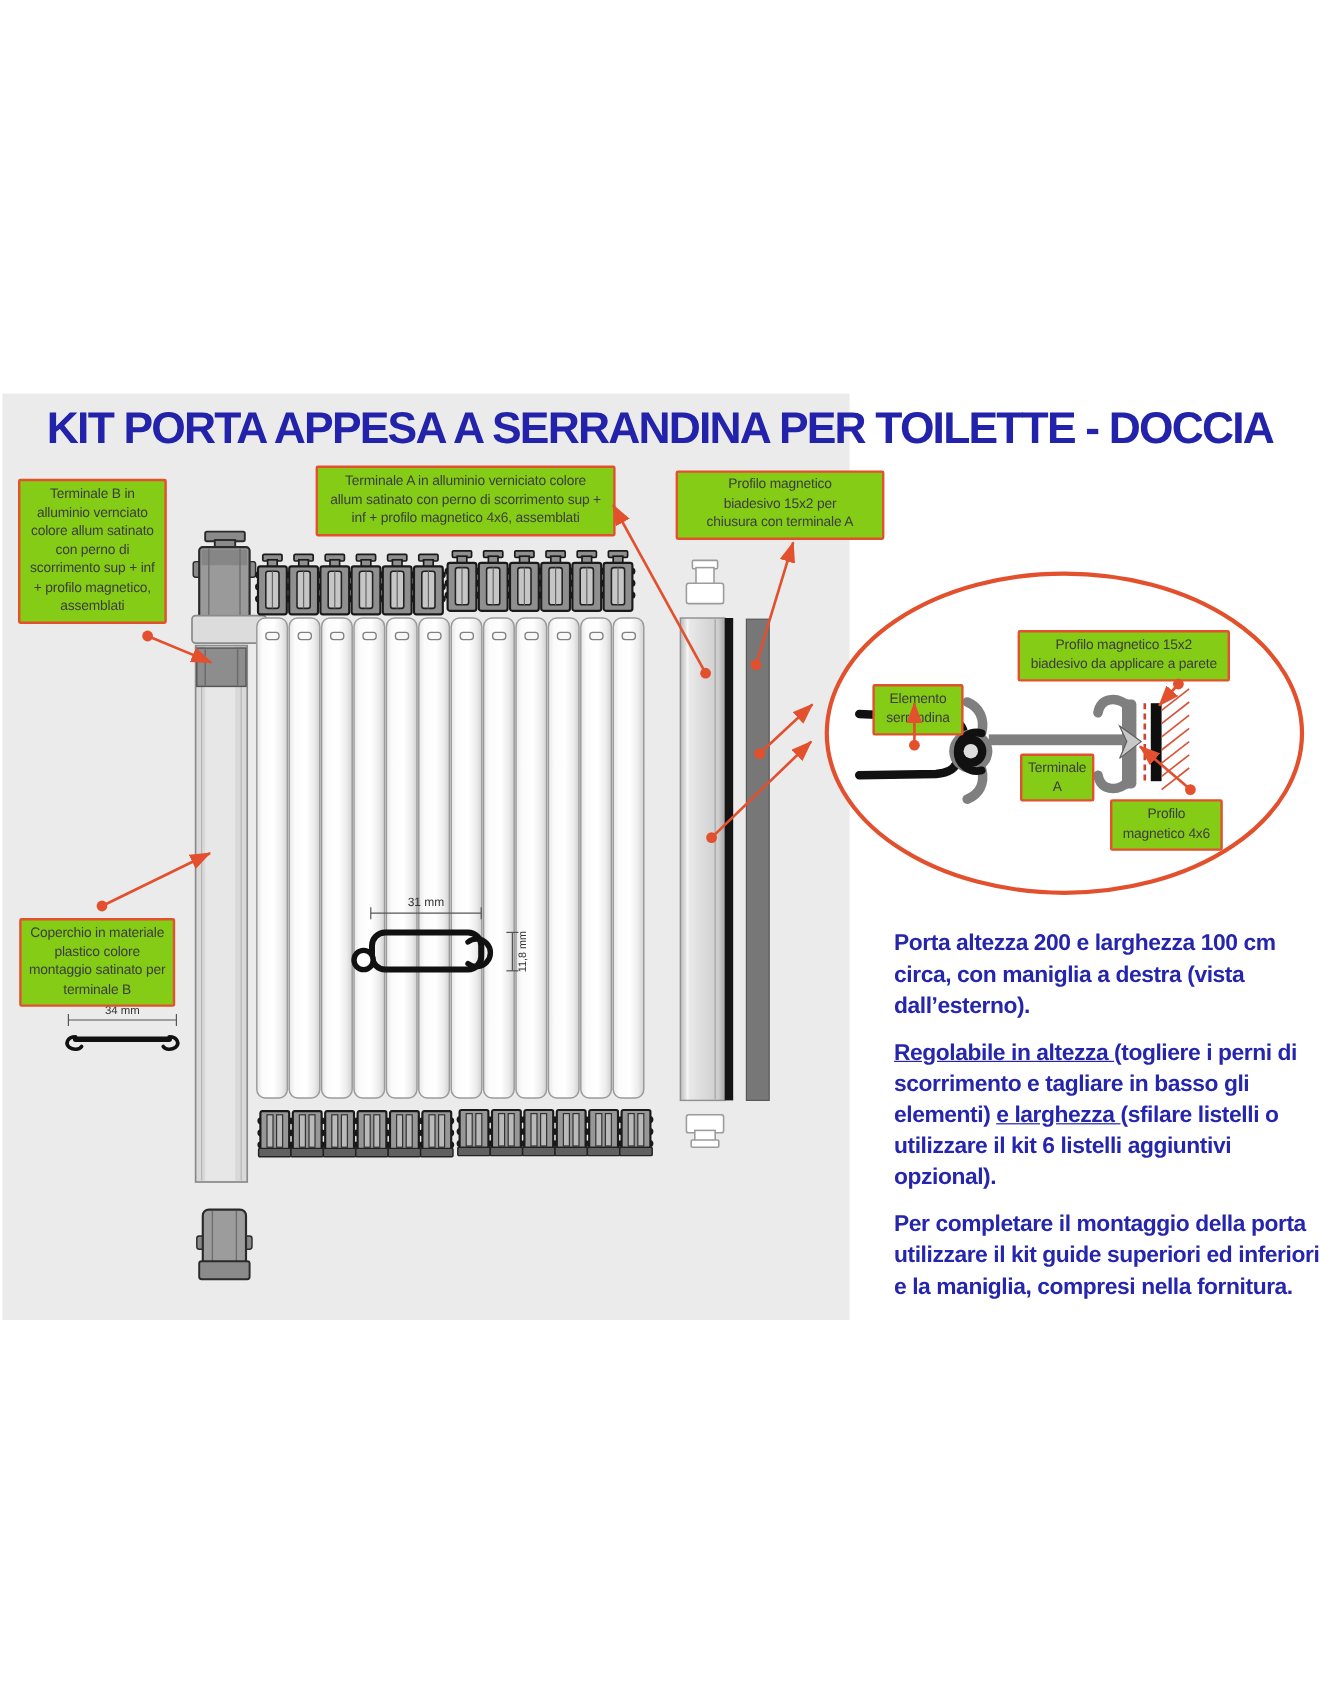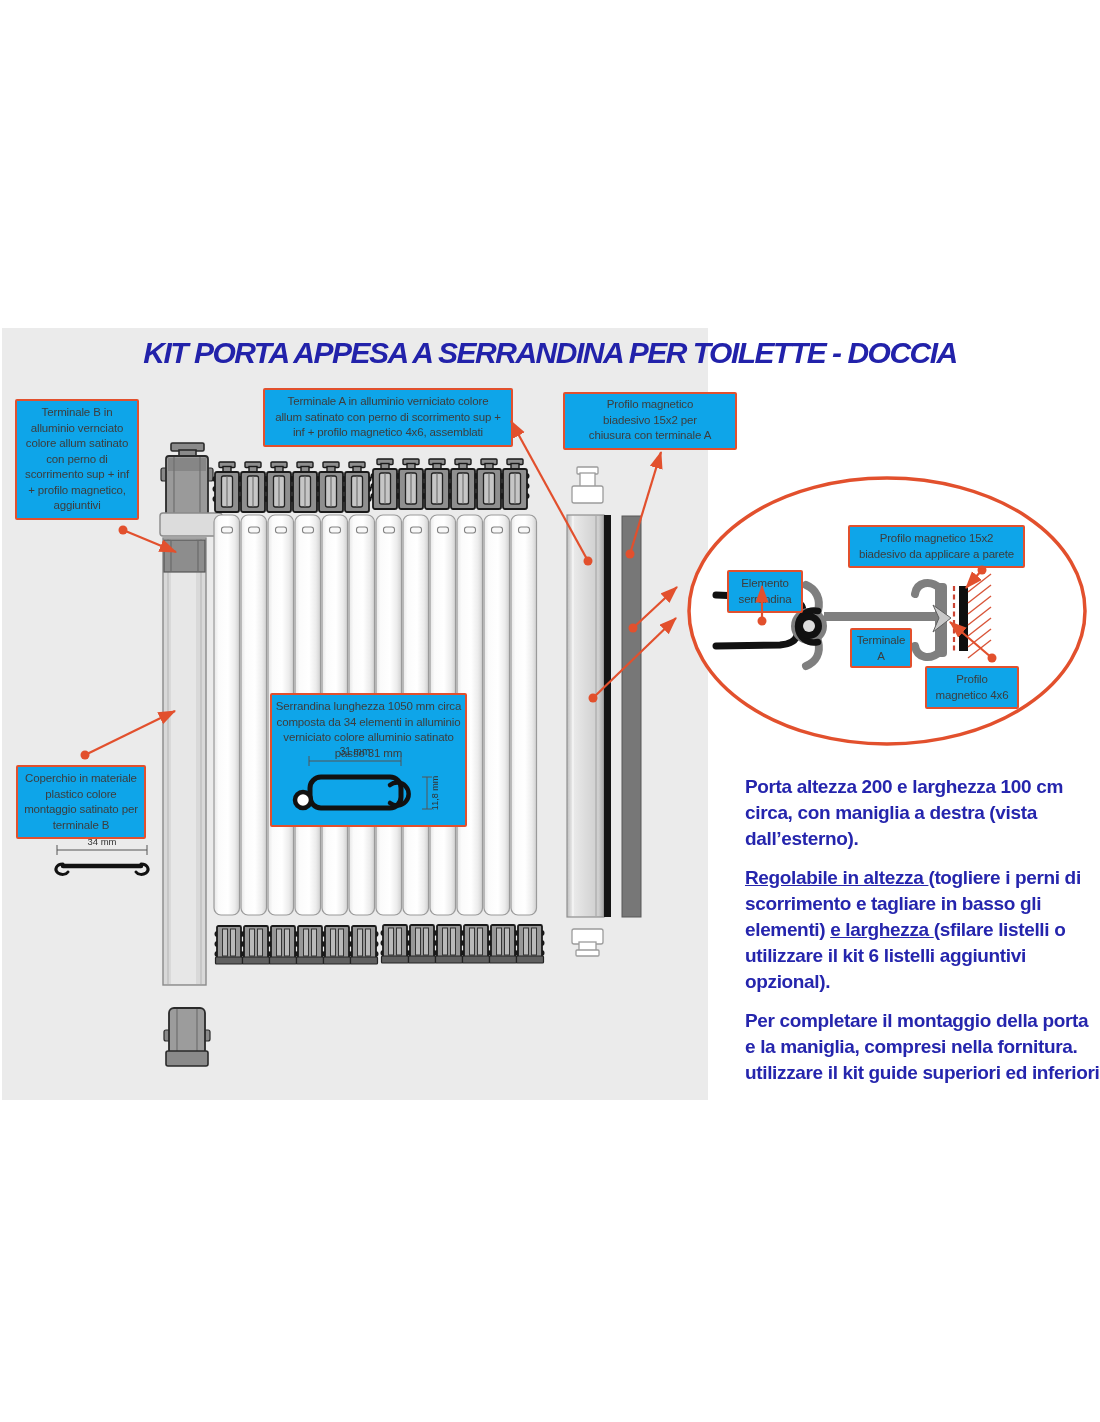--- a/index.html
+++ b/index.html
@@ -2,22 +2,22 @@
 <html><head>
 <meta charset="utf-8">
 <style>
   html,body{margin:0;padding:0;background:#fff;}
   body{width:1100px;height:1422px;position:relative;font-family:"Liberation Sans",sans-serif;overflow:hidden;}
   .stage{position:absolute;inset:0;}
   .gray-area{position:absolute;left:2px;top:328px;width:706px;height:772px;background:#ebebeb;z-index:0;}
   svg.layer{position:absolute;left:0;top:0;z-index:1;}
   svg.overlay{position:absolute;left:0;top:0;z-index:3;pointer-events:none;}
   .page-title{position:absolute;left:0;top:336px;width:1100px;text-align:center;z-index:2;
-    font-size:30px;font-weight:bold;letter-spacing:-1.5px;color:#2222aa;font-style:italic;}
-  .callout{position:absolute;z-index:2;background:#0ea5e9;border:2.5px solid #e2502d;border-radius:2px;
+    font-size:37px;font-weight:bold;letter-spacing:-1.5px;color:#2222aa;}
+  .callout{position:absolute;z-index:2;background:#84cc16;border:2.5px solid #e2502d;border-radius:2px;
     color:#3d3d3d;font-size:11.5px;line-height:15.5px;letter-spacing:-0.15px;text-align:center;
     padding:4px 2px;box-sizing:border-box;}
   .callout div{white-space:nowrap;}
   .blue-text{position:absolute;left:706px;top:774px;width:392px;z-index:2;
     color:#2525ad;font-weight:bold;font-size:19px;line-height:26px;letter-spacing:-0.35px;}
   .blue-text .para{margin:0 0 13px 0;}
   .blue-text .line{white-space:nowrap;margin-left:39px;}
   .u{text-decoration:underline;}
 </style>
 </head>
@@ -205,41 +205,35 @@
 
   <div class="page-title">KIT PORTA APPESA A SERRANDINA PER TOILETTE - DOCCIA</div>
 
   <div class="callout" style="left:15px;top:399px;width:124px;">
     <div>Terminale B in</div>
     <div>alluminio vernciato</div>
     <div>colore allum satinato</div>
     <div>con perno di</div>
     <div>scorrimento sup + inf</div>
     <div>+ profilo magnetico,</div>
-    <div>aggiuntivi</div>
+    <div>assemblati</div>
   </div>
 
   <div class="callout" style="left:263px;top:388px;width:250px;">
     <div>Terminale A in alluminio verniciato colore</div>
     <div>allum satinato con perno di scorrimento sup +</div>
     <div>inf + profilo magnetico 4x6, assemblati</div>
   </div>
 
   <div class="callout" style="left:563px;top:392px;width:174px;padding-top:3px;">
     <div>Profilo magnetico</div>
     <div>biadesivo 15x2 per</div>
     <div>chiusura con terminale A</div>
   </div>
 
-  <div class="callout" style="left:270px;top:693px;width:197px;height:134px;">
-    <div>Serrandina lunghezza 1050 mm circa</div>
-    <div>composta da 34 elementi in alluminio</div>
-    <div>verniciato colore alluminio satinato</div>
-    <div>passo 31 mm</div>
-  </div>
 
   <div class="callout" style="left:16px;top:765px;width:130px;">
     <div>Coperchio in materiale</div>
     <div>plastico colore</div>
     <div>montaggio satinato per</div>
     <div>terminale B</div>
   </div>
 
   <div class="callout" style="left:727px;top:539px;width:76px;margin-top:31px;">
     <div>Elemento</div>
@@ -269,22 +263,22 @@
     </div>
     <div class="para">
       <div class="line"><span class="u">Regolabile in altezza </span><span>(togliere i perni di</span></div>
       <div class="line">scorrimento e tagliare in basso gli</div>
       <div class="line"><span>elementi) </span><span class="u">e larghezza </span><span>(sfilare listelli o</span></div>
       <div class="line">utilizzare il kit 6 listelli aggiuntivi</div>
       <div class="line">opzional).</div>
     </div>
     <div class="para">
       <div class="line">Per completare il montaggio della porta</div>
+      <div class="line">utilizzare il kit guide superiori ed inferiori</div>
       <div class="line">e la maniglia, compresi nella fornitura.</div>
-      <div class="line">utilizzare il kit guide superiori ed inferiori</div>
     </div>
   </div>
 
   <svg class="overlay" width="1100" height="1422" viewBox="0 0 1100 1422">
     <defs>
       <marker id="ah" markerWidth="10" markerHeight="8" refX="7.5" refY="3" orient="auto" markerUnits="strokeWidth">
         <path d="M0,0 L8,3 L0,6 Z" fill="#e2502d"></path>
       </marker>
     </defs>
 

